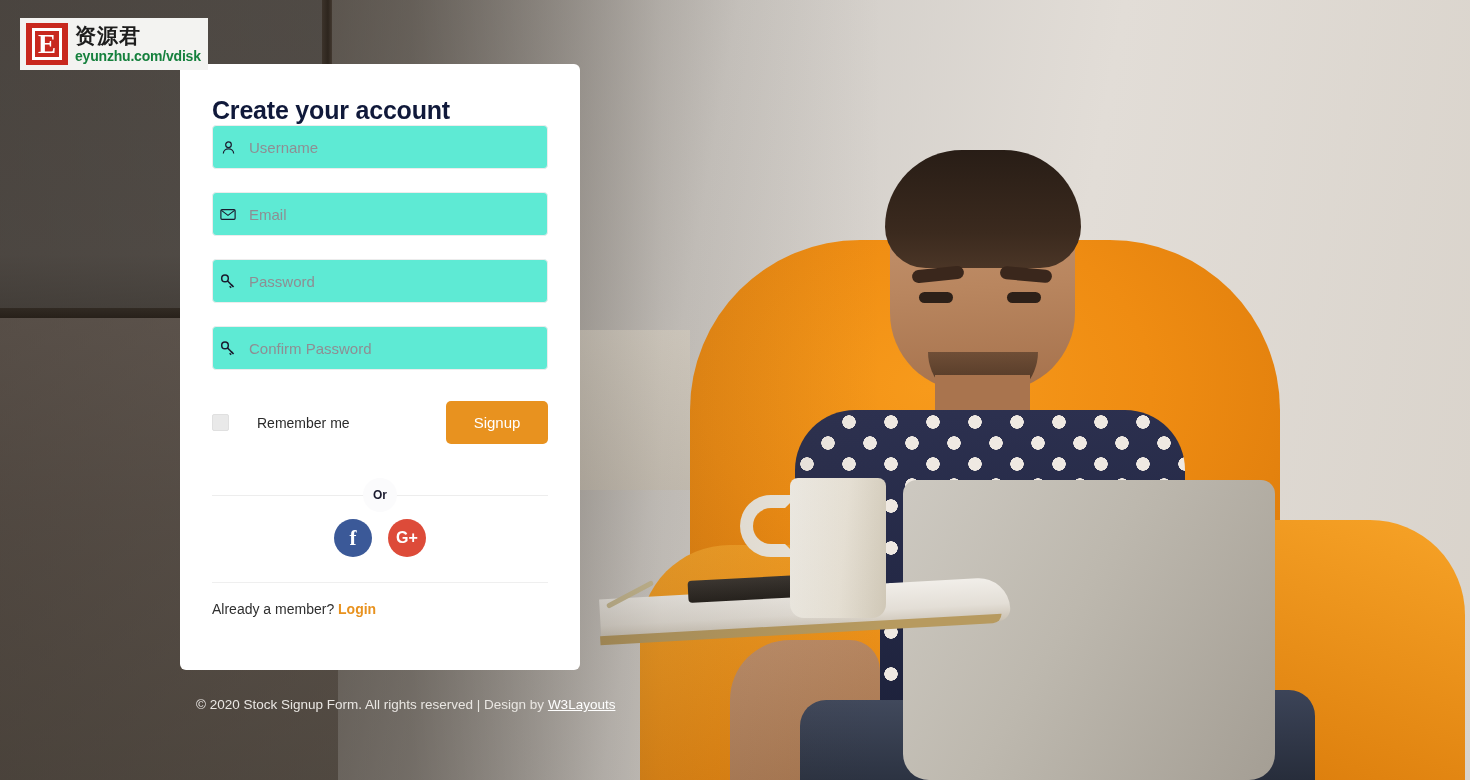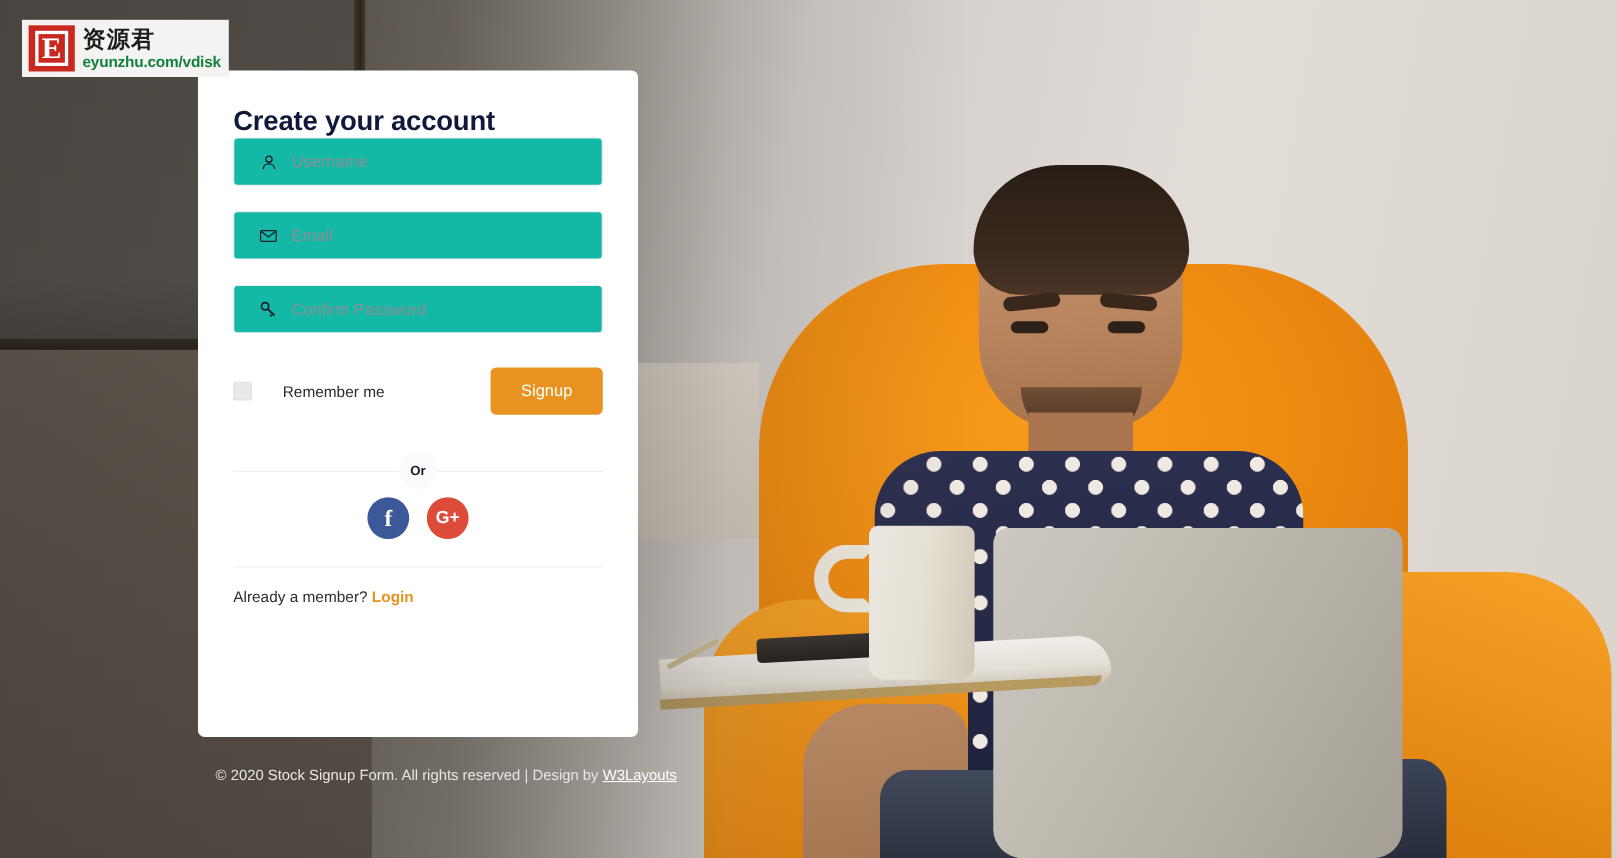--- a/index.html
+++ b/index.html
@@ -306,26 +306,26 @@
     font-size: 25px;
     font-weight: bold;
     color: #10193a;
     letter-spacing: -.2px;
   }
 
   .field {
     position: relative;
     height: 44px;
     margin-bottom: 23px;
-    background: #14b8a6;
+    background: #5eead4;
     border: 1px solid #ececec;
     border-radius: 4px;
     display: flex;
     align-items: center;
-    padding-left: 20px;
+    padding-left: 4px;
   }
   .field-icon {
     width: 22px;
     flex: 0 0 22px;
     display: flex;
     align-items: center;
     justify-content: center;
     color: #1b1b2e;
   }
   .field input {
@@ -535,20 +535,30 @@
     <div class="field">
       <span class="field-icon">
         <svg width="16" height="15" viewBox="0 0 18 14" fill="none" stroke="currentColor" stroke-width="1.3">
           <rect x="1" y="1.5" width="16" height="11" rx="1.2"></rect>
           <path d="M1.6 2.4 9 8l7.4-5.6"></path>
         </svg>
       </span>
       <input type="email" placeholder="Email" style="">
     </div>
 
+    <div class="field">
+      <span class="field-icon">
+        <svg width="16" height="16" viewBox="0 0 16 16" fill="currentColor">
+          <circle cx="5" cy="5.4" r="3.3" fill="none" stroke="currentColor" stroke-width="1.5"></circle>
+          <path d="M7.3 7.7 13.6 14" stroke="currentColor" stroke-width="1.6" fill="none"></path>
+          <path d="M11.2 11.6l1.6 1.6M9.6 13.2l1.6 1.6" stroke="currentColor" stroke-width="1.4" fill="none"></path>
+        </svg>
+      </span>
+      <input type="password" placeholder="Password" style="">
+    </div>
 
     <div class="field">
       <span class="field-icon">
         <svg width="16" height="16" viewBox="0 0 16 16" fill="currentColor">
           <circle cx="5" cy="5.4" r="3.3" fill="none" stroke="currentColor" stroke-width="1.5"></circle>
           <path d="M7.3 7.7 13.6 14" stroke="currentColor" stroke-width="1.6" fill="none"></path>
           <path d="M11.2 11.6l1.6 1.6M9.6 13.2l1.6 1.6" stroke="currentColor" stroke-width="1.4" fill="none"></path>
         </svg>
       </span>
       <input type="password" placeholder="Confirm Password" style="">

